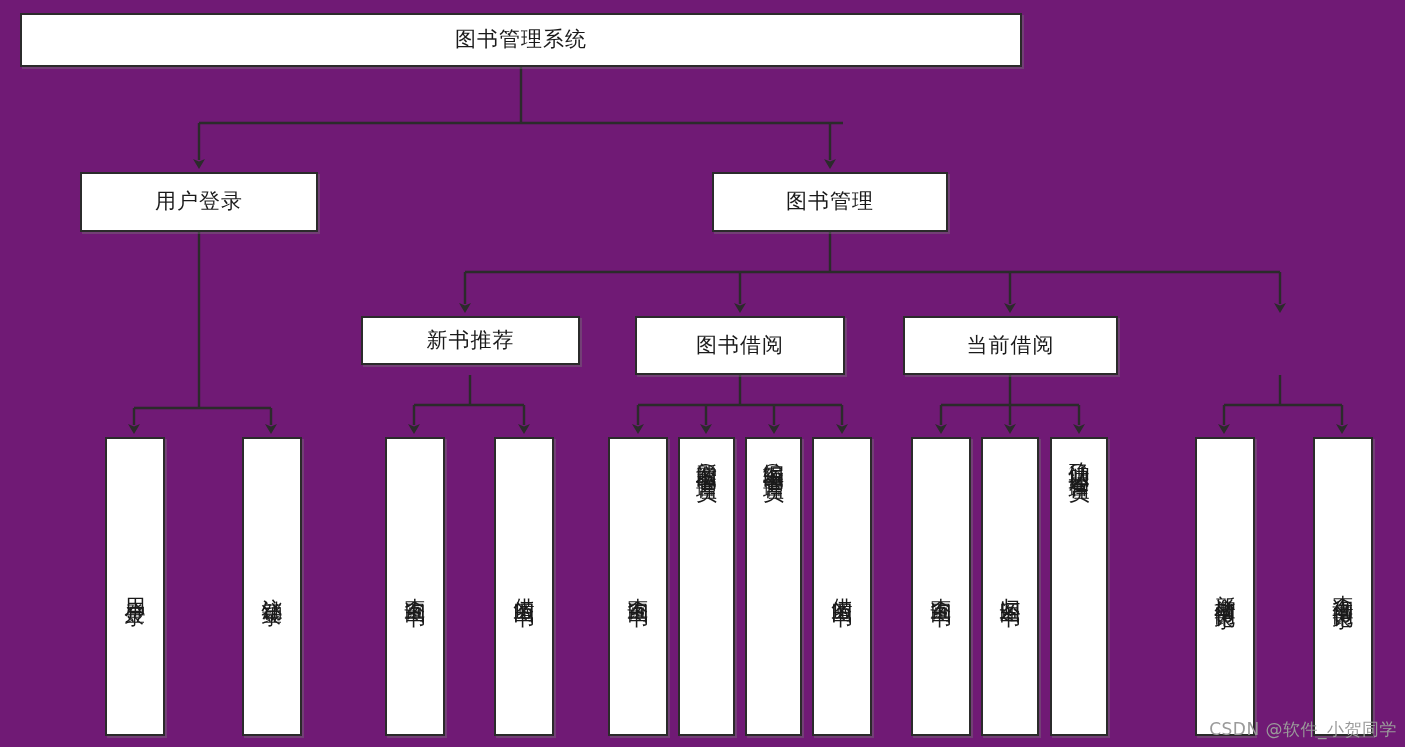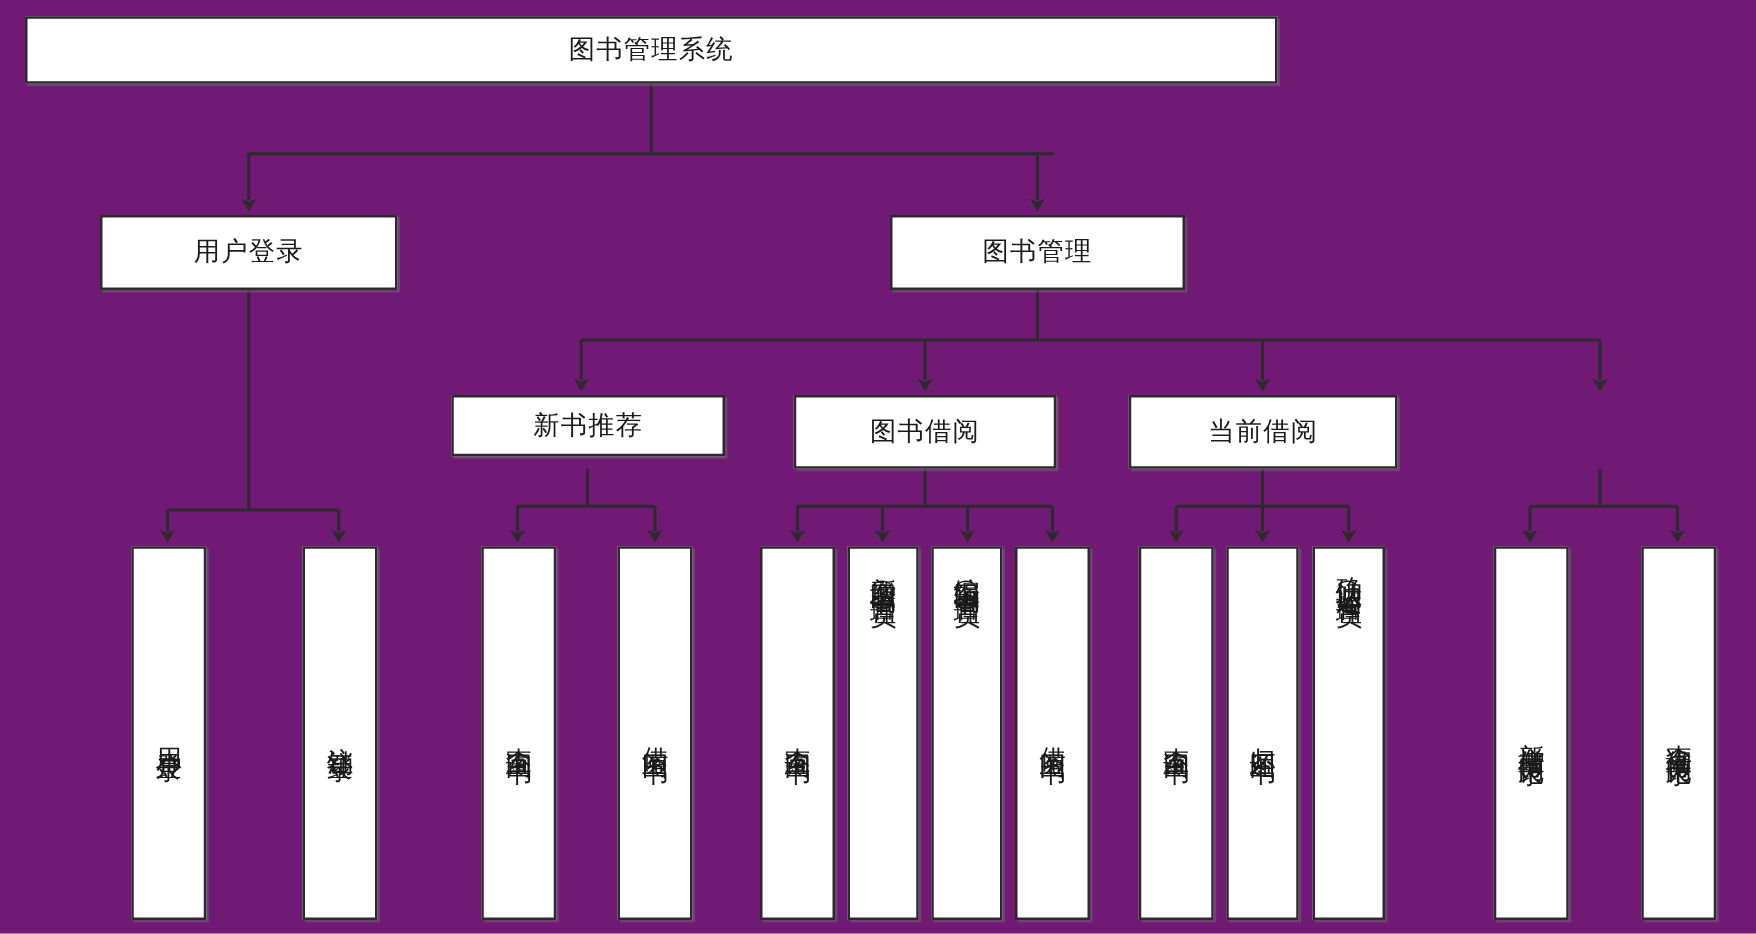--- a/index.html
+++ b/index.html
@@ -183,14 +183,15 @@
     <span>确认归还（管理员）</span>
   </div>
 
   <div class="node v mid" style="left:1195px; top:437px; width:60px; height:299px;">
     <span>新增借阅记录</span>
   </div>
   <div class="node v mid" style="left:1313px; top:437px; width:60px; height:299px;">
     <span>查询借阅记录</span>
   </div>
 
+  <div class="watermark">CSDN @软件_小贺同学</div>
 
 </div>
 
 </body></html>

